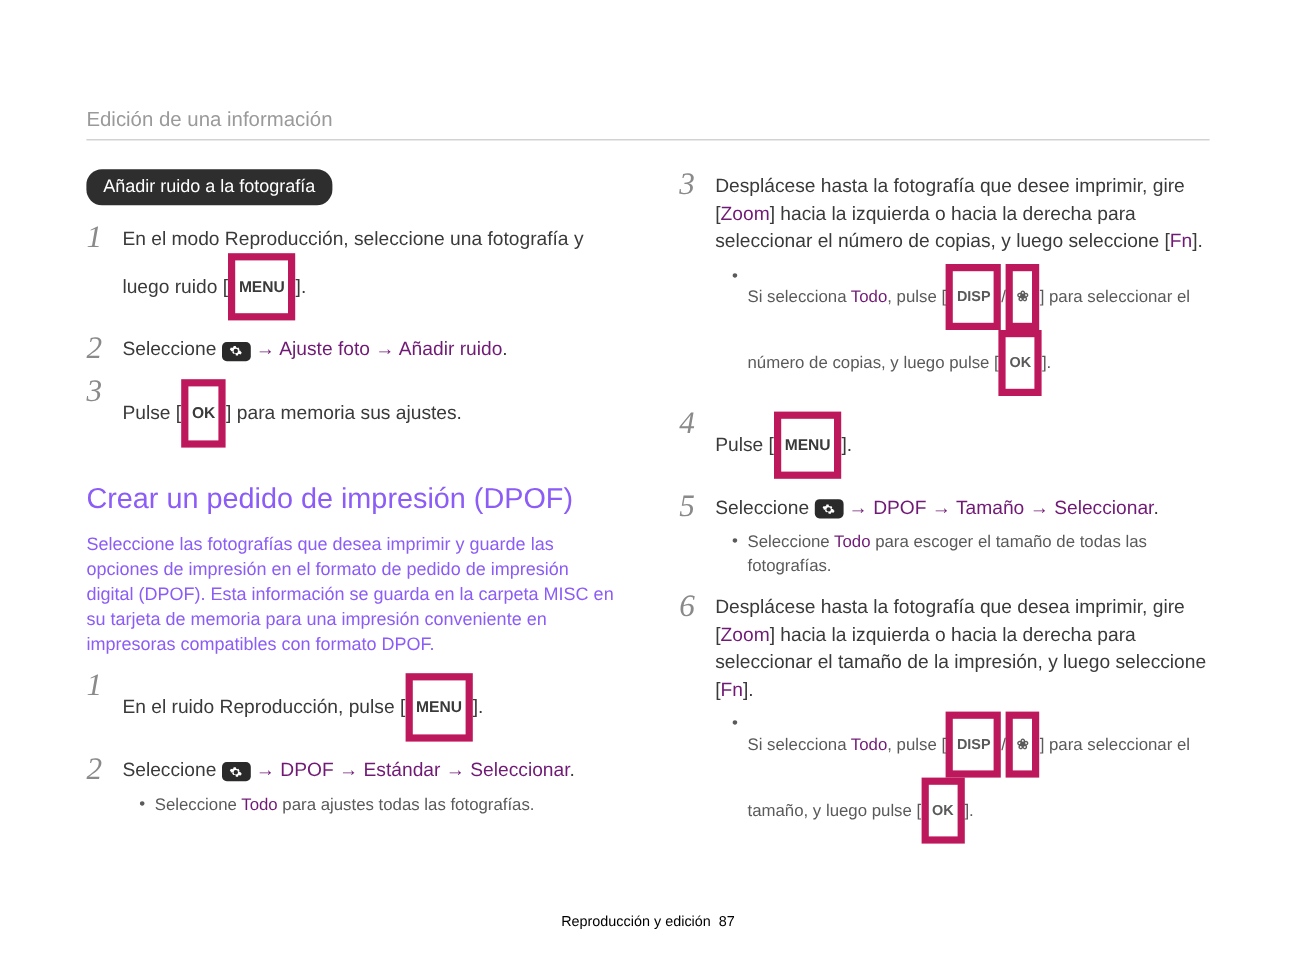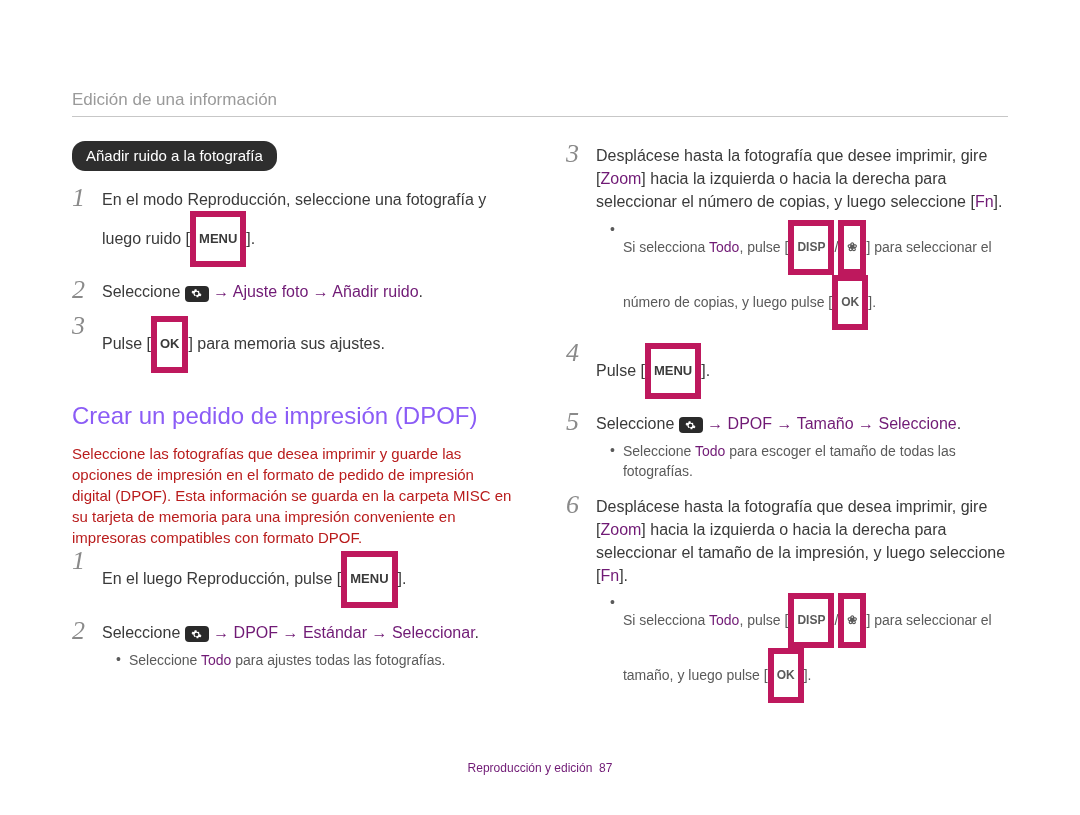--- a/index.html
+++ b/index.html
@@ -57,22 +57,22 @@
   .step .body { flex: 1; padding-top: 3px; }
   .h2 {
     color: #8b5cf6;
     font-size: 24px;
     font-weight: 400;
     margin-top: 26px;
     margin-bottom: 10px;
   }
   .para {
     font-size: 15px;
-    color: #b91c1c;
-    margin-bottom: 0;
+    color: #8b5cf6;
+    margin-bottom: 10px;
     line-height: 1.4;
   }
   .sub {
     font-size: 14px;
     color: #5a5a5a;
     margin-top: 6px;
   }
   .sub-row {
     display: flex;
     gap: 8px;
@@ -101,21 +101,21 @@
     border-radius: 4px;
     vertical-align: -2px;
   }
   .gear-icon svg { width: 11px; height: 11px; }
   .footer {
     position: absolute;
     left: 0; right: 0;
     bottom: 40px;
     text-align: center;
     font-size: 12px;
-    color: #701a75;
+    color: #000000;
   }
 </style>
 </head>
 <body>
 
 <div class="header-title">Edición de una información</div>
 <hr class="header-rule">
 
 <div class="cols">
 
@@ -147,21 +147,21 @@
         <span>Pulse [</span><span class="key">OK</span><span>] para memoria sus ajustes.</span>
       </div>
     </div>
 
     <div class="h2">Crear un pedido de impresión (DPOF)</div>
     <div class="para">Seleccione las fotografías que desea imprimir y guarde las opciones de impresión en el formato de pedido de impresión digital (DPOF). Esta información se guarda en la carpeta MISC en su tarjeta de memoria para una impresión conveniente en impresoras compatibles con formato DPOF.</div>
 
     <div class="step">
       <div class="num">1</div>
       <div class="body">
-        <span>En el luego Reproducción, pulse [</span><span class="key">MENU</span><span>].</span>
+        <span>En el ruido Reproducción, pulse [</span><span class="key">MENU</span><span>].</span>
       </div>
     </div>
 
     <div class="step">
       <div class="num">2</div>
       <div class="body">
         <span>Seleccione </span><span class="gear-icon">
             <svg viewBox="0 0 24 24" fill="#fff">
               <path d="M12 8a4 4 0 100 8 4 4 0 000-8zm9 4a7 7 0 01-.1 1.2l2 1.6-2 3.4-2.4-.7a7 7 0 01-2 .1l-.4 2.5h-4l-.4-2.5a7 7 0 01-2-1.1l-2.4.7-2-3.4 2-1.6A7 7 0 013 12a7 7 0 01.1-1.2l-2-1.6 2-3.4 2.4.7a7 7 0 012-1.1L8 2.9h4l.4 2.5a7 7 0 012 1.1l2.4-.7 2 3.4-2 1.6A7 7 0 0121 12z"></path>
             </svg>
@@ -199,21 +199,21 @@
       </div>
     </div>
 
     <div class="step">
       <div class="num">5</div>
       <div class="body">
         <span>Seleccione </span><span class="gear-icon">
             <svg viewBox="0 0 24 24" fill="#fff">
               <path d="M12 8a4 4 0 100 8 4 4 0 000-8zm9 4a7 7 0 01-.1 1.2l2 1.6-2 3.4-2.4-.7a7 7 0 01-2 .1l-.4 2.5h-4l-.4-2.5a7 7 0 01-2-1.1l-2.4.7-2-3.4 2-1.6A7 7 0 013 12a7 7 0 01.1-1.2l-2-1.6 2-3.4 2.4.7a7 7 0 012-1.1L8 2.9h4l.4 2.5a7 7 0 012 1.1l2.4-.7 2 3.4-2 1.6A7 7 0 0121 12z"></path>
             </svg>
-          </span><span class="bold"> → DPOF → Tamaño → Seleccione</span><span>.</span>
+          </span><span class="bold"> → DPOF → Tamaño → Seleccionar</span><span>.</span>
         <div class="sub sub-row">
           <span class="dot">•</span>
           <span>
             <span>Seleccione </span><span class="bold">Todo</span><span> para escoger el tamaño de todas las fotografías.</span>
           </span>
         </div>
       </div>
     </div>
 
     <div class="step">

